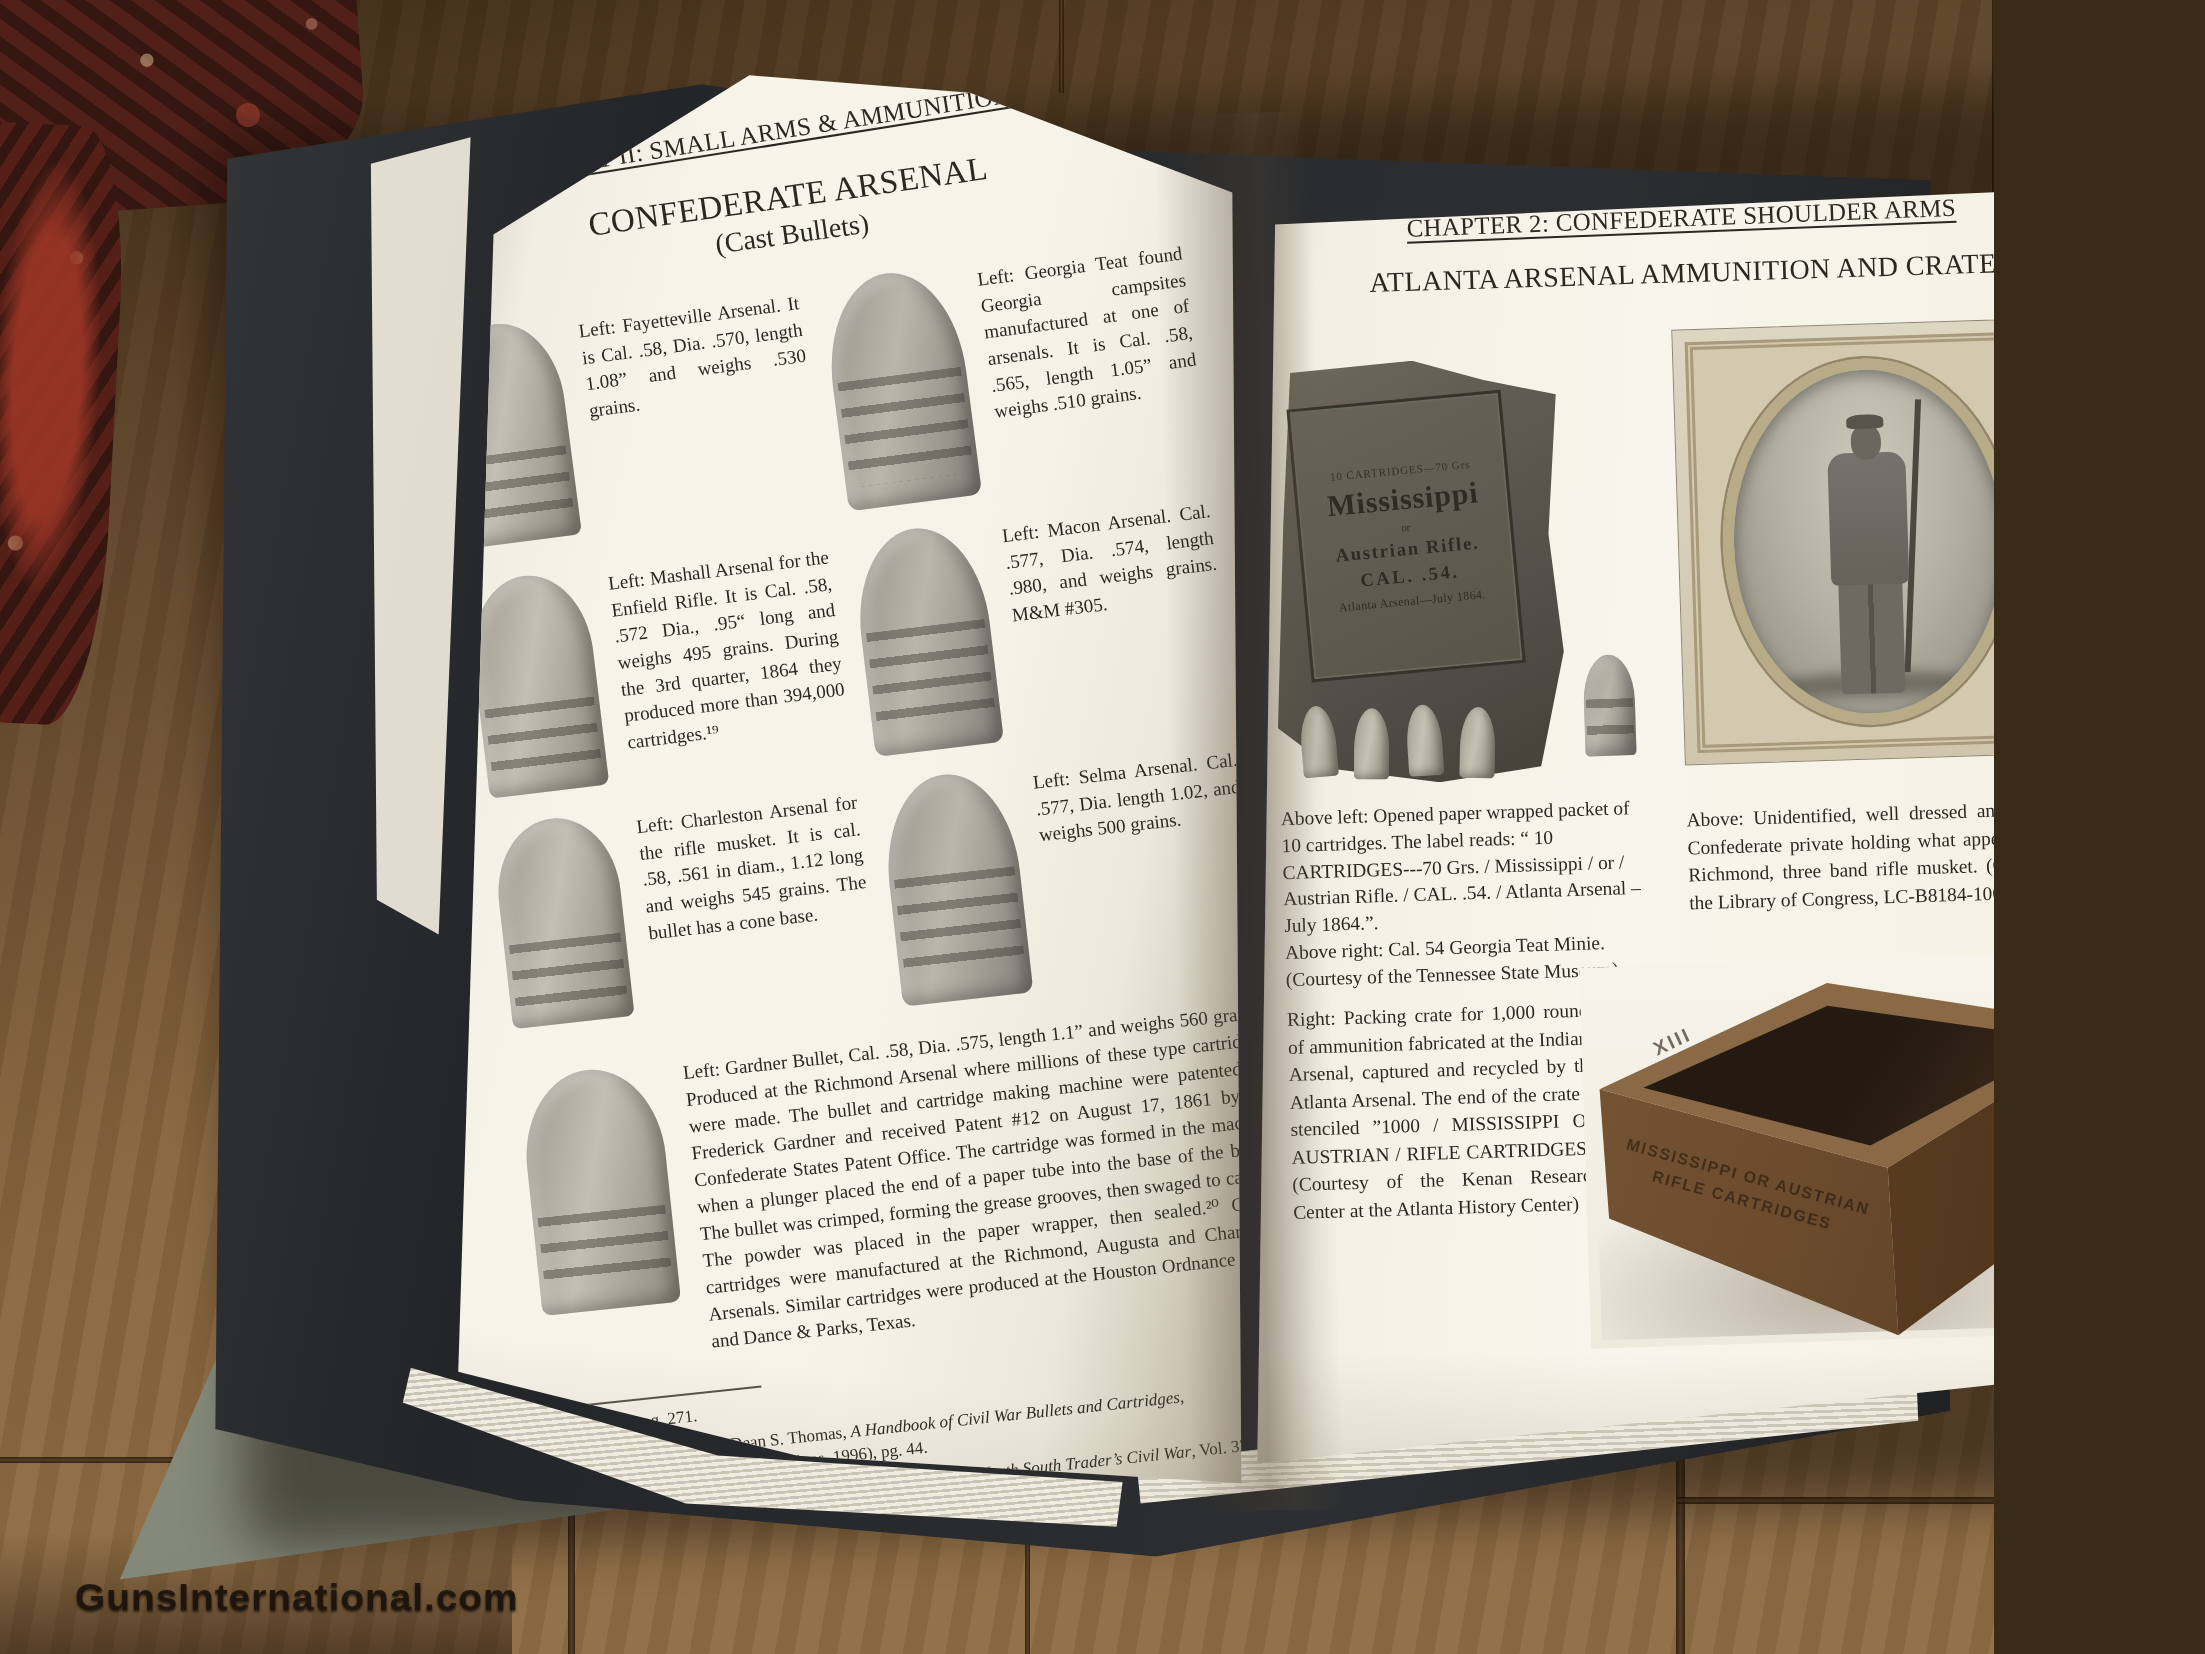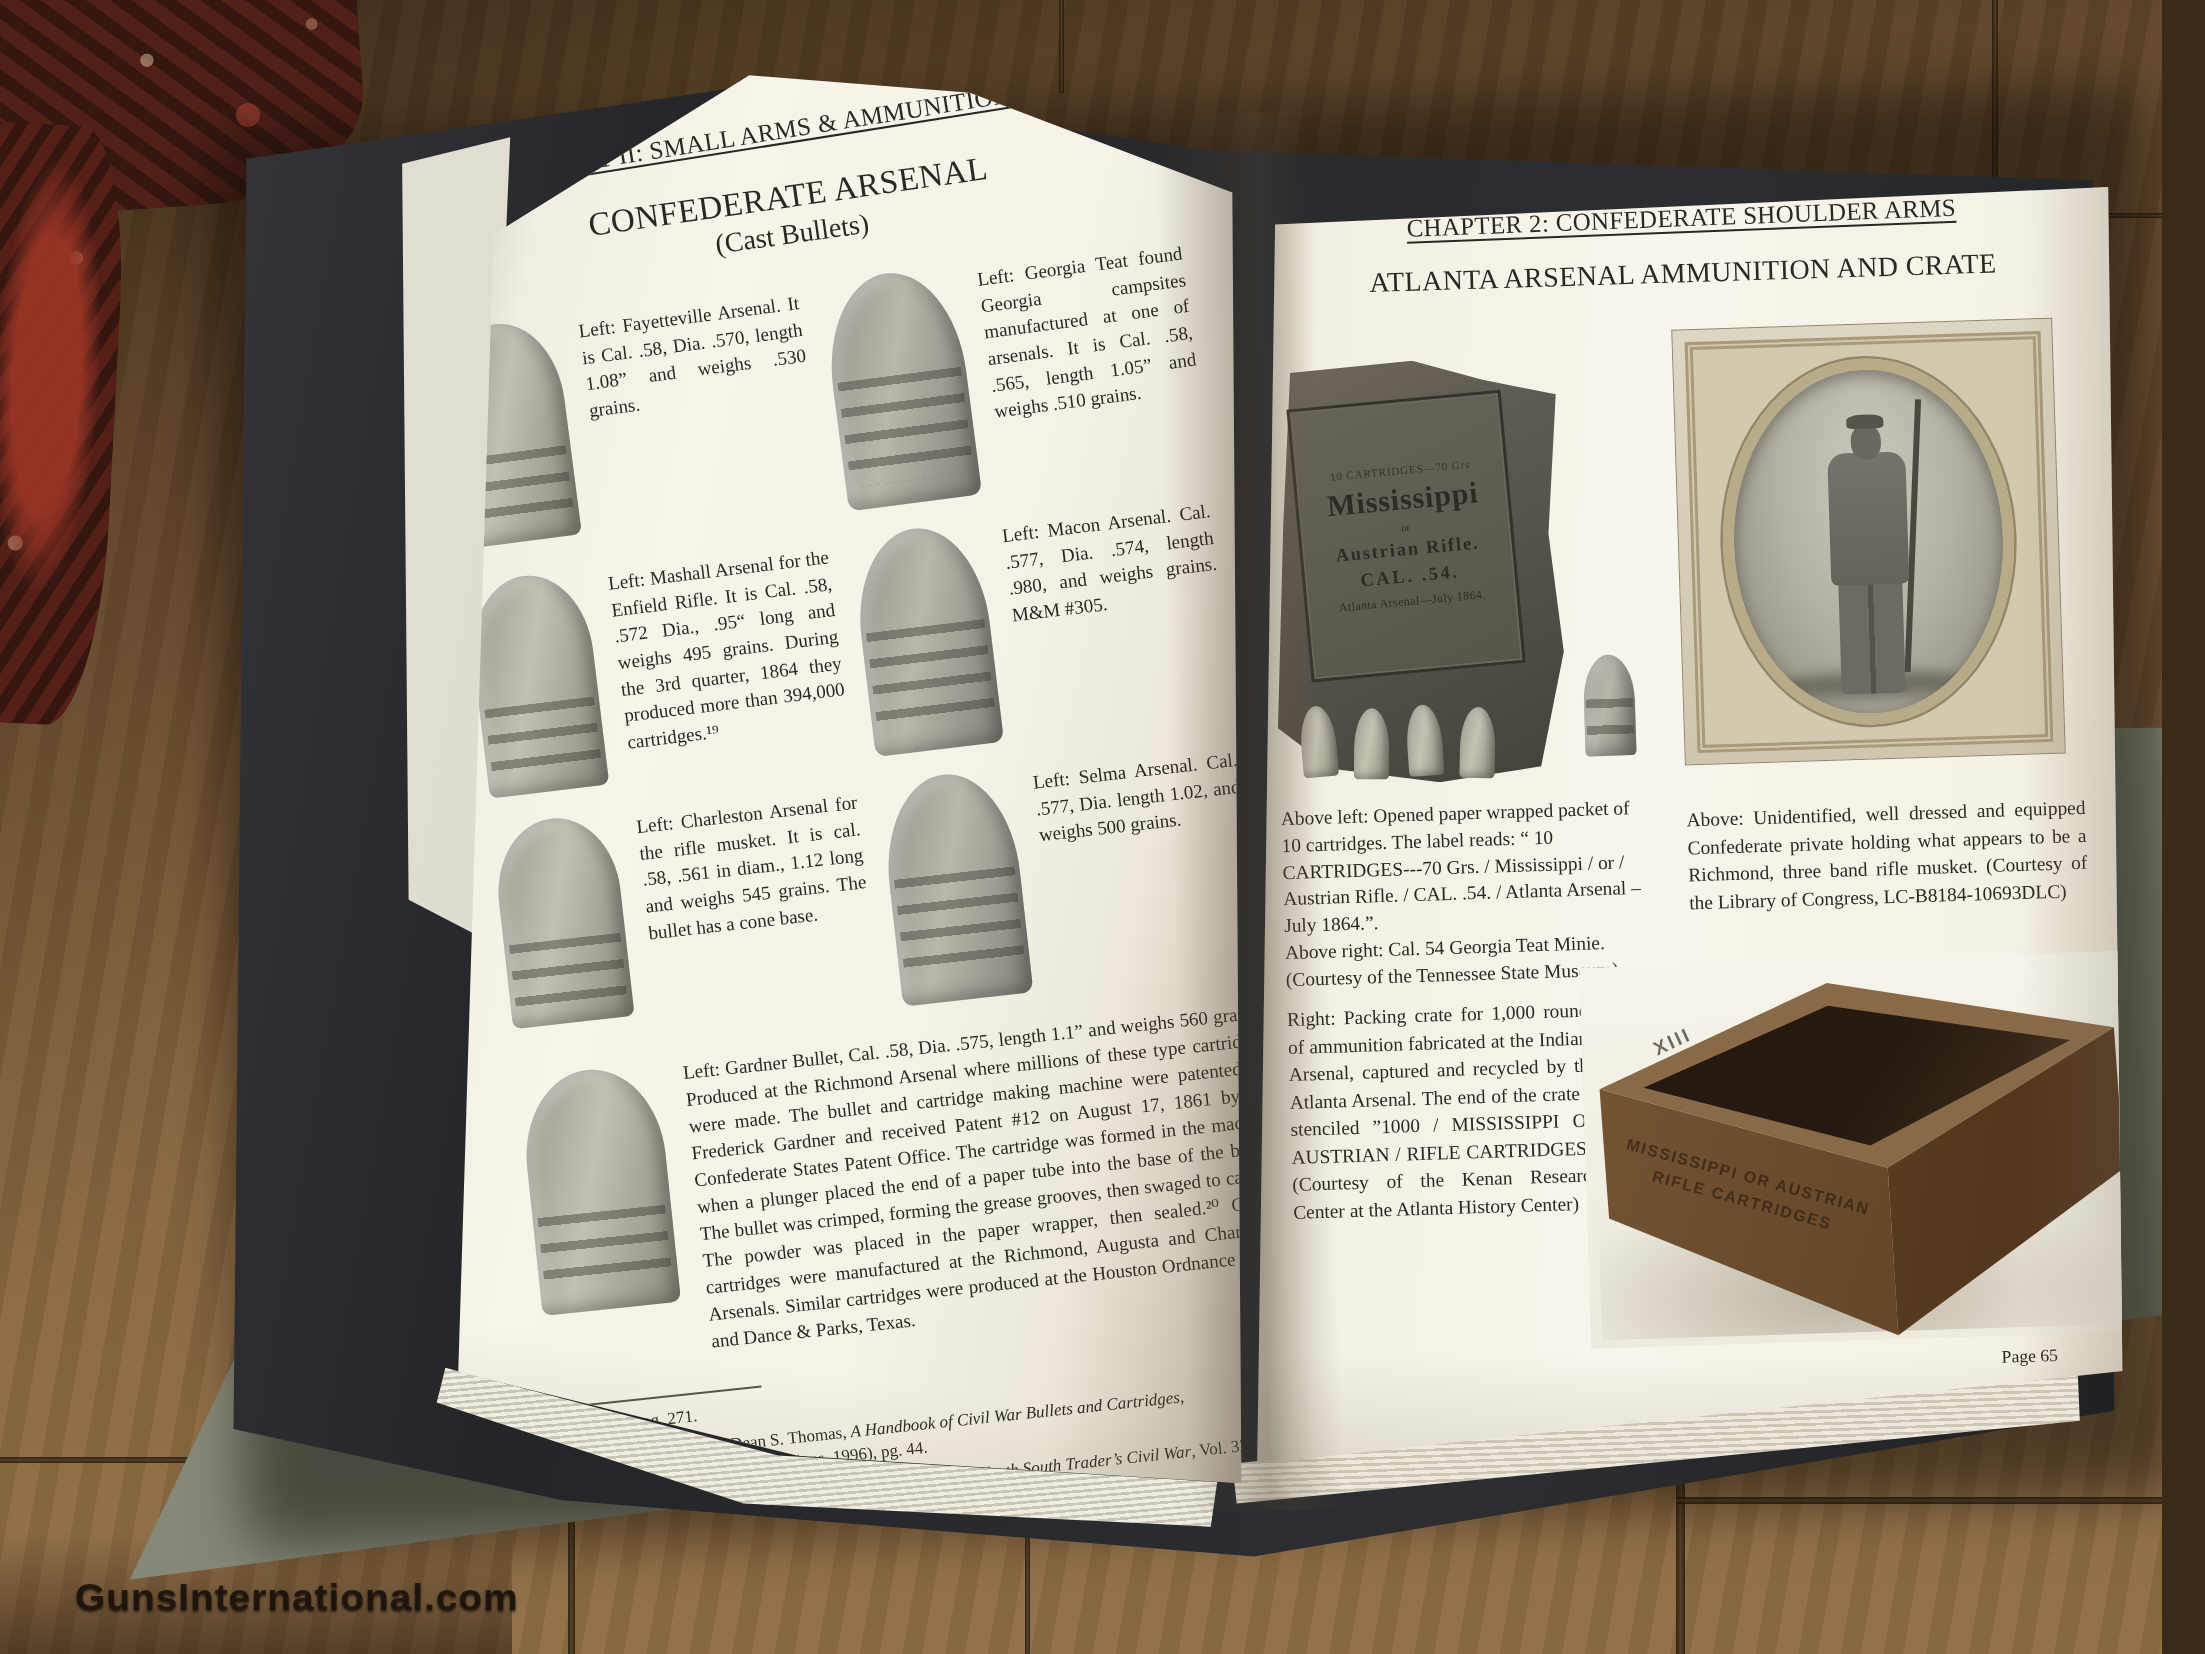--- a/index.html
+++ b/index.html
@@ -1,16 +1,16 @@
 <!DOCTYPE html>
 <html style="font-size:14px"><head>
 <meta charset="utf-8">
 <style>
   html,body{margin:0;padding:0;background:#3a2a18;}
-  .scene{position:relative;width:2162px;height:1654px;overflow:hidden;
+  .scene{position:relative;width:1994px;height:1654px;overflow:hidden;
     font-family:"Liberation Serif","DejaVu Serif",serif;color:#2b2721;
     background:
       linear-gradient(150deg, rgba(28,18,8,.55) 0%, rgba(28,18,8,.28) 16%, rgba(28,18,8,0) 45%),
       repeating-linear-gradient(100deg, rgba(0,0,0,.06) 0 19.4px, rgba(255,255,255,.03) 19.4px 42px),
       linear-gradient(180deg,#5f4527 0%,#755434 28%,#85633d 62%,#906e45 100%);}
   .seam{position:absolute;background:linear-gradient(90deg,rgba(20,12,4,.75),rgba(80,58,34,.9),rgba(20,12,4,.75));}
   .seam-h{position:absolute;background:linear-gradient(180deg,rgba(20,12,4,.75),rgba(80,58,34,.9),rgba(20,12,4,.75));}
   .carpet-a{position:absolute;left:-26.5px;top:-40px;width:388px;height:247px;transform:rotate(-4deg);
     border-radius:0 0 42% 22%;background-color:#3c1b16;background-image:
       radial-gradient(circle at 20% 70%, rgba(190,90,60,.8) 0 9.7px, transparent 10.6px),

